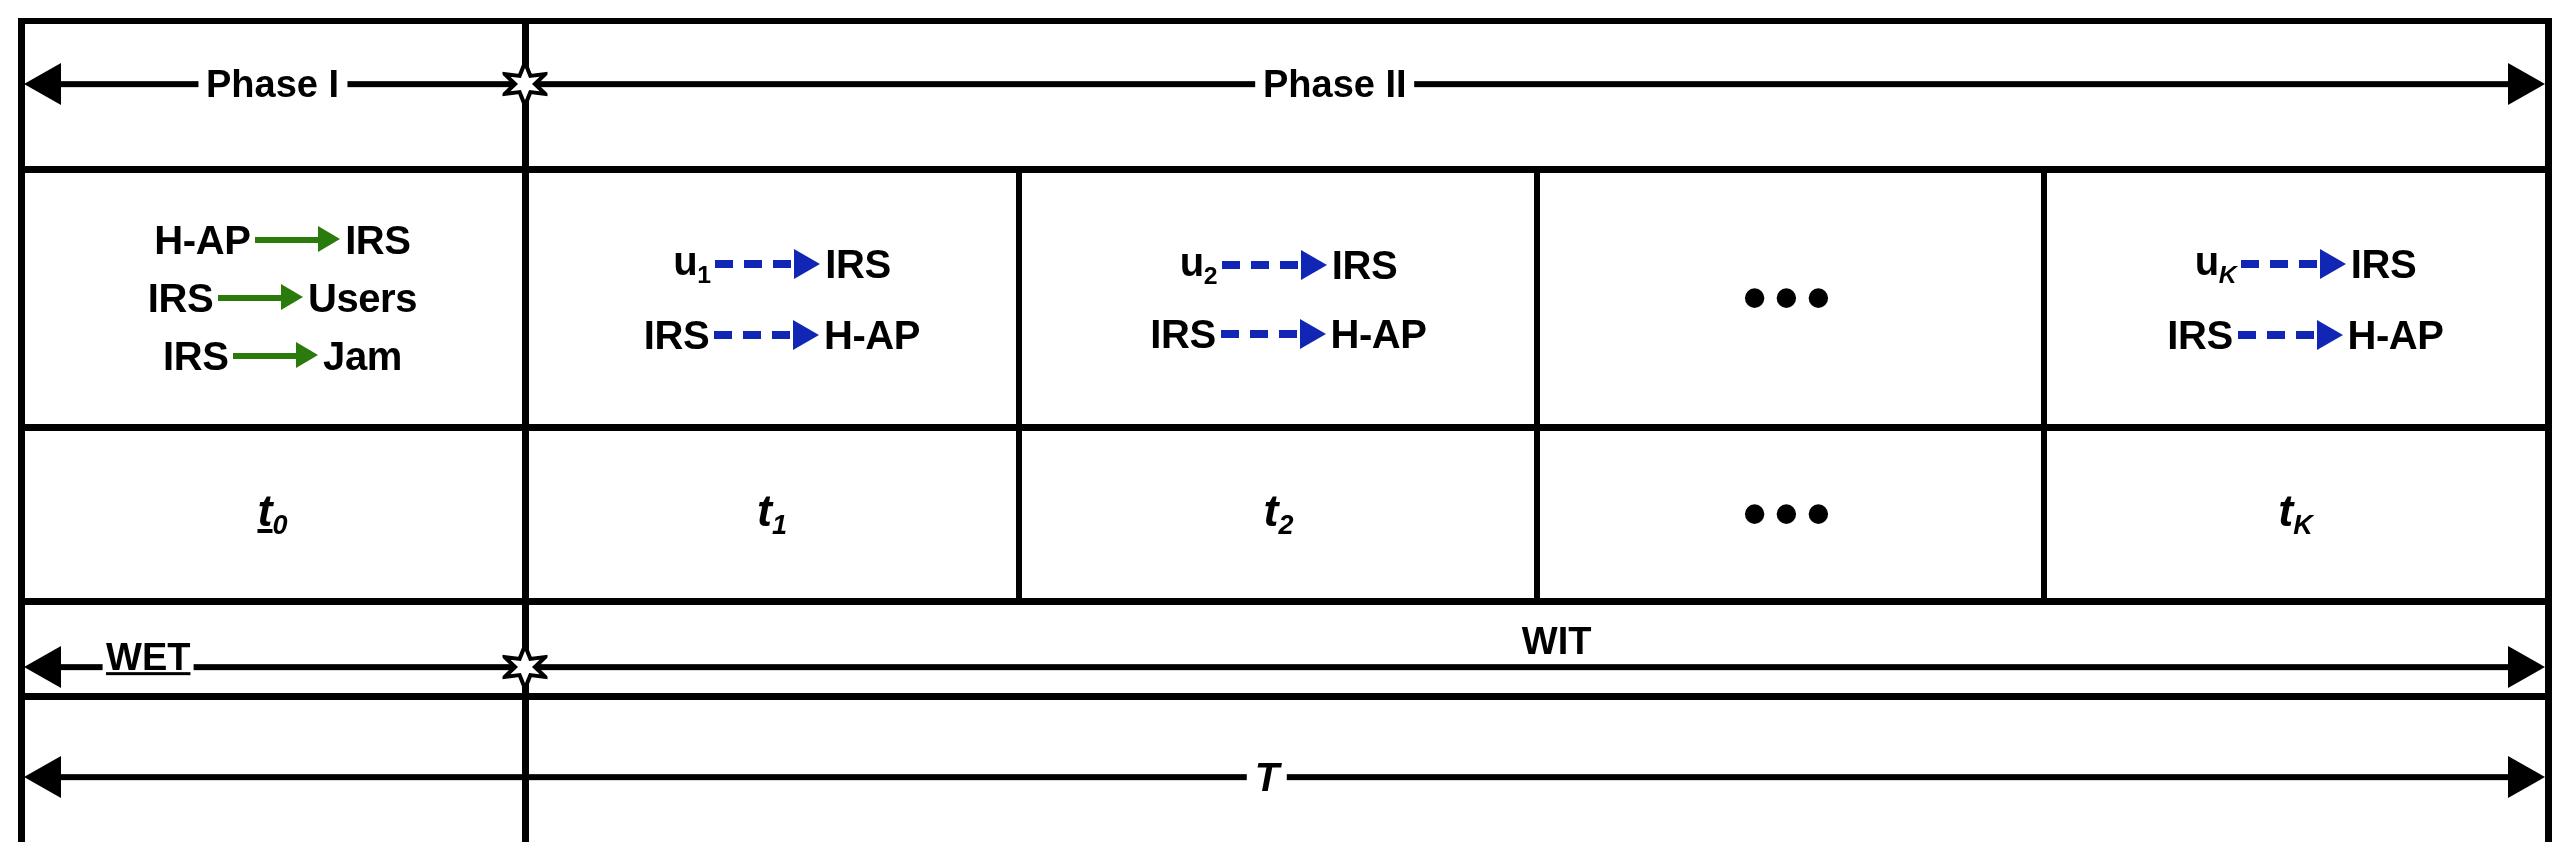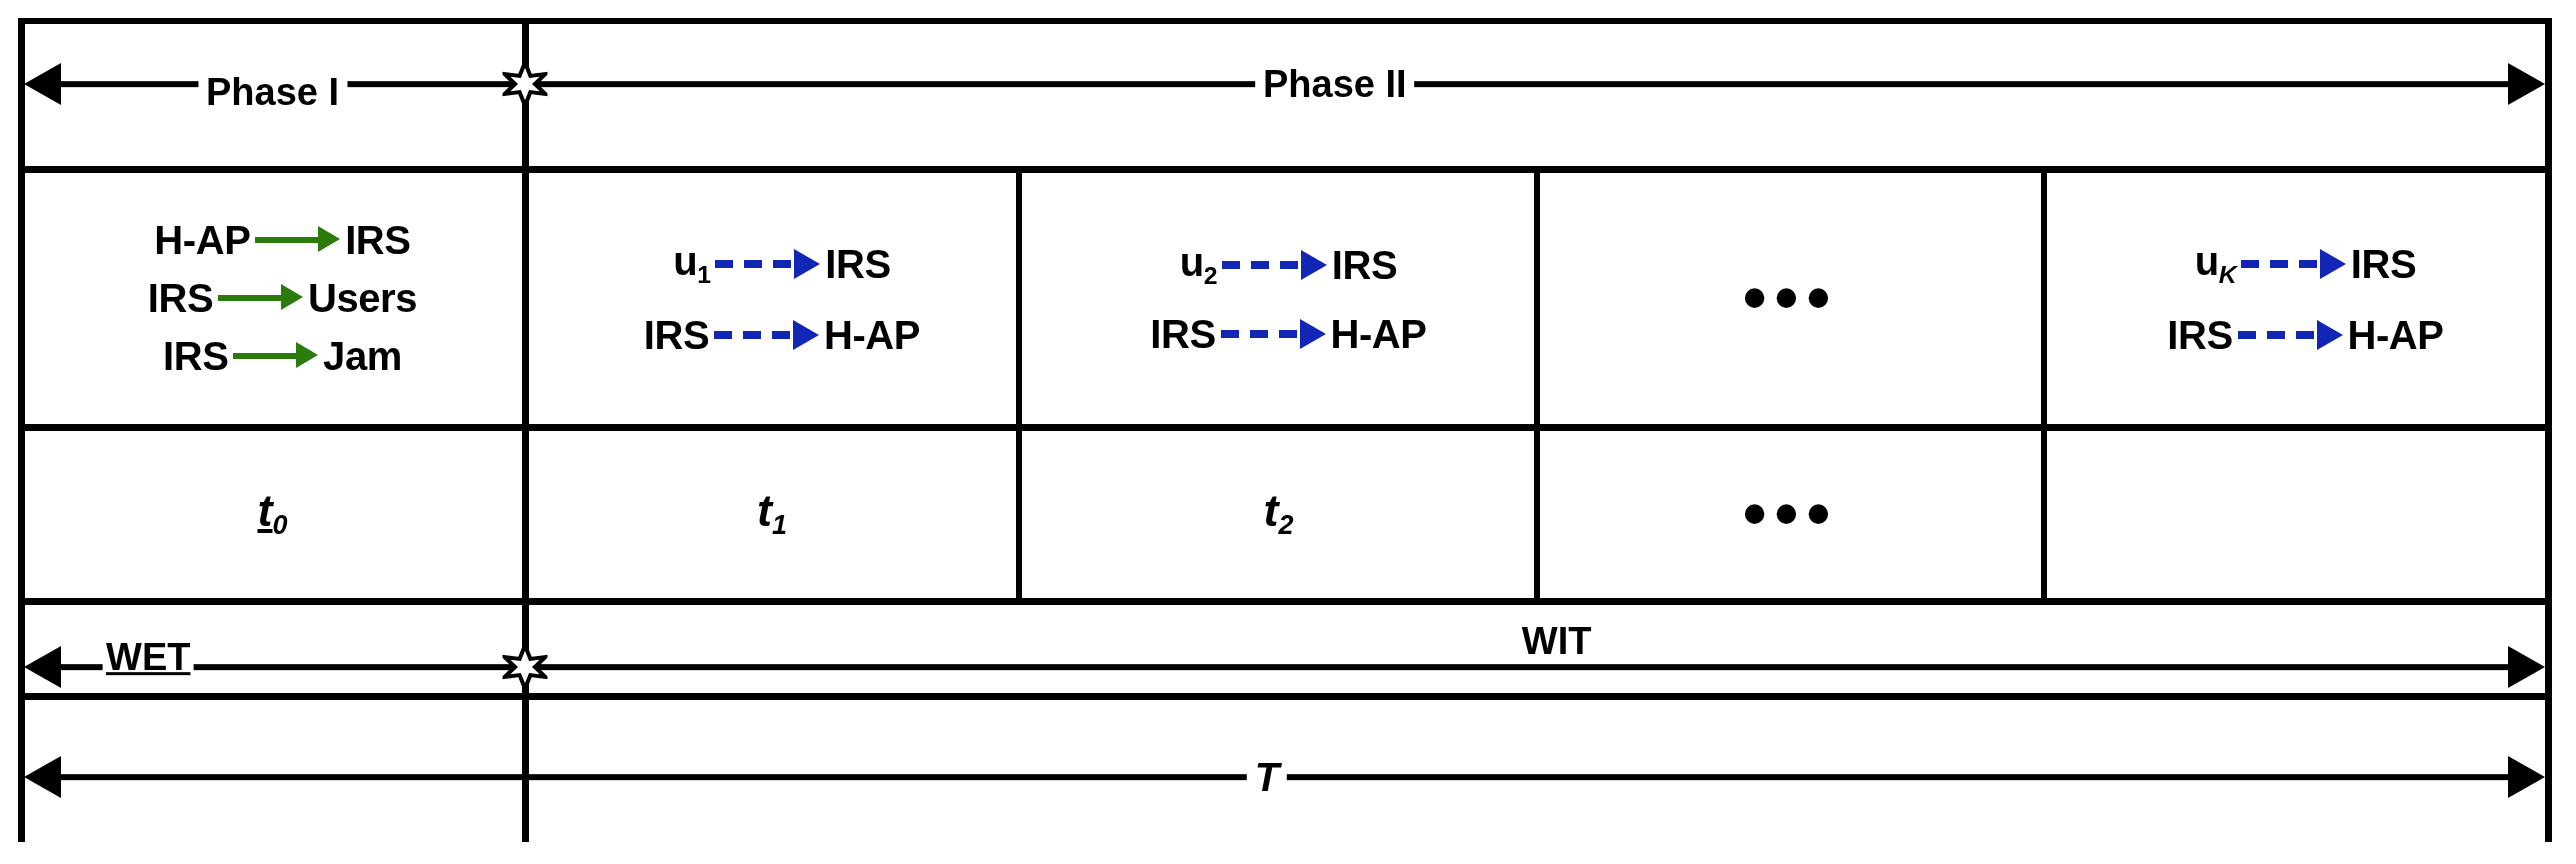--- a/index.html
+++ b/index.html
@@ -91,21 +91,21 @@
 
   <div class="vline" style="left:522px;top:18px;width:6.5px;height:824px;"></div>
 
   <div class="vline" style="left:1016px;top:166px;width:5.7px;height:438px;"></div>
   <div class="vline" style="left:1534px;top:166px;width:5.7px;height:438px;"></div>
   <div class="vline" style="left:2041px;top:166px;width:5.7px;height:438px;"></div>
 
   <div class="measure" style="left:24px;top:84px;width:497px;">
     <div class="head left" style="left:0;"></div>
     <div class="bar" style="left:32px;right:0;"></div>
-    <div class="measure-label" style="left:50%;top:8px;">Phase I</div>
+    <div class="measure-label" style="left:50%;top:0;">Phase I</div>
   </div>
 
   <div class="measure" style="left:528px;top:84px;width:2017px;">
     <div class="bar" style="left:0;right:32px;"></div>
     <div class="head right" style="right:0;"></div>
     <div class="measure-label" style="left:40%;top:0;">Phase II</div>
   </div>
 
   <svg class="star" viewBox="0 0 100 100" style="left:525px;top:84px;">
     <polygon points="50,2 62,32 95,28 72,50 95,72 62,68 50,98 38,68 5,72 28,50 5,28 38,32" fill="#ffffff" stroke="#000000" stroke-width="9" stroke-linejoin="miter"></polygon>
@@ -203,20 +203,23 @@
     <div class="slot"><span>t</span><sub>0</sub></div>
   </div>
   <div class="cell" style="left:528px;top:430px;width:488px;height:167px;">
     <div class="slot"><span>t</span><sub>1</sub></div>
   </div>
   <div class="cell" style="left:1022px;top:430px;width:513px;height:167px;">
     <div class="slot"><span>t</span><sub>2</sub></div>
   </div>
   <div class="cell" style="left:1540px;top:430px;width:501px;height:167px;">
     <div class="dots">•••</div>
+  </div>
+  <div class="cell" style="left:2046px;top:430px;width:499px;height:167px;">
+    <div class="slot"><span>t</span><sub class="it">K</sub></div>
   </div>
 
   <div class="measure" style="left:24px;top:667px;width:497px;">
     <div class="head left" style="left:0;"></div>
     <div class="bar" style="left:32px;right:0;"></div>
     <div class="measure-label above" style="left:25%;top:16px;text-decoration:underline;">WET</div>
   </div>
 
   <div class="measure" style="left:528px;top:667px;width:2017px;">
     <div class="bar" style="left:0;right:32px;"></div>

